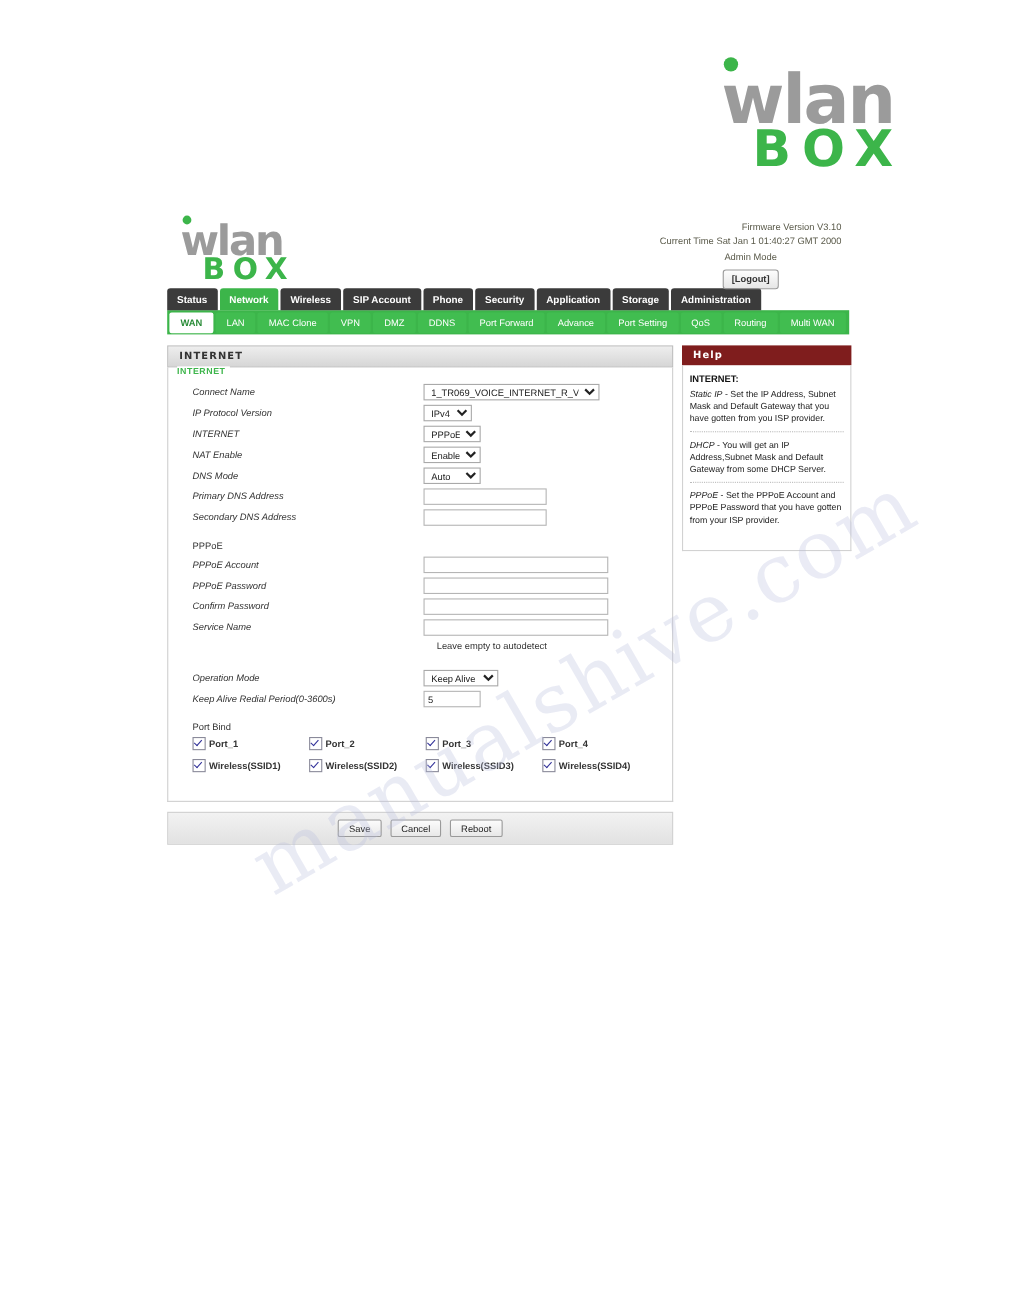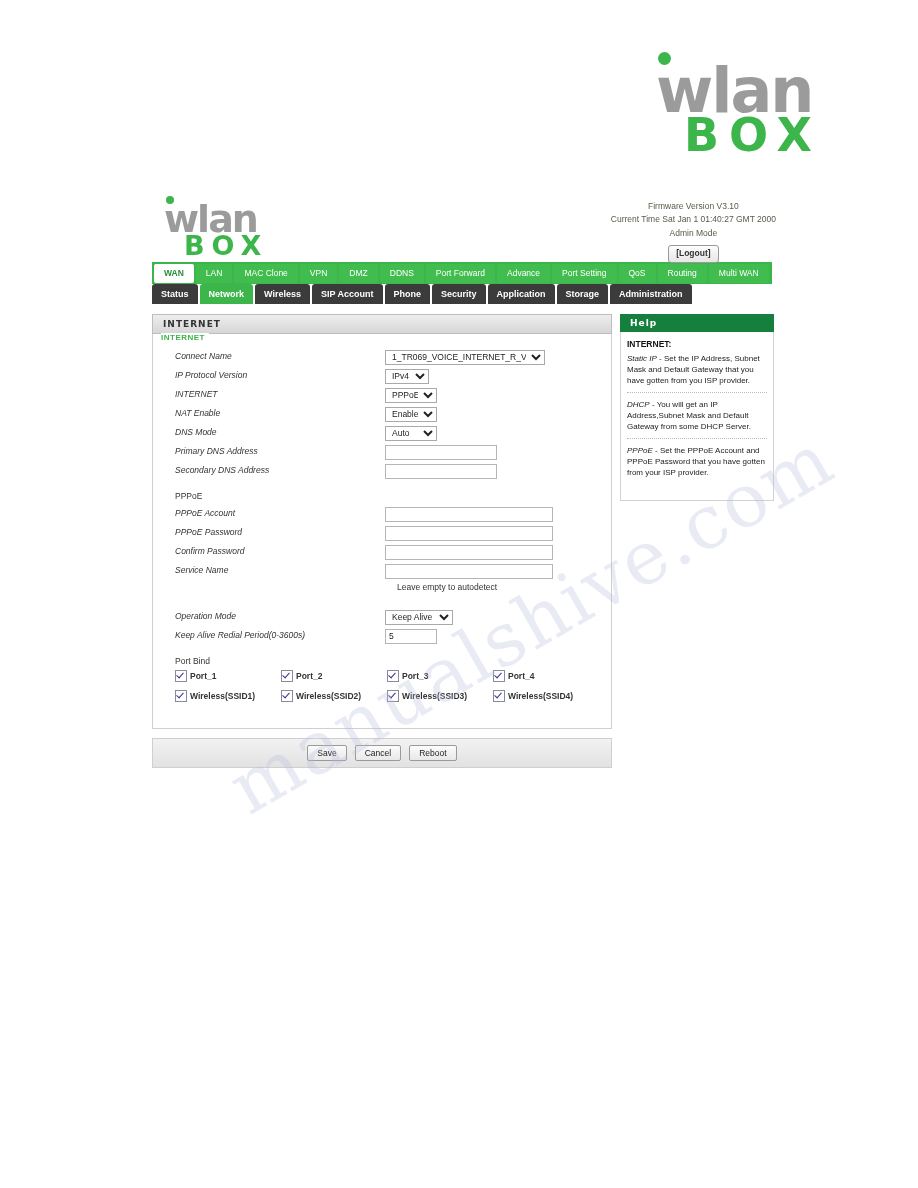--- a/index.html
+++ b/index.html
@@ -96,23 +96,23 @@
   #header-logo .logo-box {
     position: absolute;
     left: 26px;
     top: 36px;
     font-size: 27px;
     letter-spacing: 7px;
   }
 
   #header-info {
     position: absolute;
-    right: 4px;
+    right: 15px;
     top: 4px;
-    text-align: center;
+    text-align: right;
     font-size: 8.5px;
     color: #5a5a4a;
     line-height: 13px;
   }
   #header-info .line {
     white-space: nowrap;
   }
   .admin-row {
     margin-top: 1px;
     display: flex;
@@ -337,21 +337,21 @@
     border: 1px solid #9a9a9a;
     border-radius: 2px;
     background: linear-gradient(#fcfcfc, #e8e8e8);
     padding: 2px 9px;
     color: #222;
     cursor: pointer;
   }
 
   
   .help-title {
-    background: #15803d;
+    background: #7f1d1d;
     color: #ffffff;
     font-size: 9px;
     font-weight: bold;
     padding: 4px 10px;
     letter-spacing: 1px;
     font-family: "DejaVu Sans", sans-serif;
   }
   .help-body {
     border: 1px solid #d2d2d2;
     border-top: none;
@@ -419,45 +419,45 @@
     <div id="header-info">
       <div class="line">Firmware Version V3.10</div>
       <div class="line">Current Time Sat Jan 1 01:40:27 GMT 2000</div>
       <div class="admin-row">
         <span>Admin Mode</span>
         <span class="logout-btn">[Logout]</span>
       </div>
     </div>
   </div>
 
+  <div id="nav-main">
+      <div class="tab">Status</div>
+      <div class="tab active">Network</div>
+      <div class="tab">Wireless</div>
+      <div class="tab">SIP Account</div>
+      <div class="tab">Phone</div>
+      <div class="tab">Security</div>
+      <div class="tab">Application</div>
+      <div class="tab">Storage</div>
+      <div class="tab">Administration</div>
+    </div>
   <div id="nav-sub">
       <div class="subtab active">WAN</div>
       <div class="subtab">LAN</div>
       <div class="subtab">MAC Clone</div>
       <div class="subtab">VPN</div>
       <div class="subtab">DMZ</div>
       <div class="subtab">DDNS</div>
       <div class="subtab">Port Forward</div>
       <div class="subtab">Advance</div>
       <div class="subtab">Port Setting</div>
       <div class="subtab">QoS</div>
       <div class="subtab">Routing</div>
       <div class="subtab">Multi WAN</div>
     </div>
-  <div id="nav-main">
-      <div class="tab">Status</div>
-      <div class="tab active">Network</div>
-      <div class="tab">Wireless</div>
-      <div class="tab">SIP Account</div>
-      <div class="tab">Phone</div>
-      <div class="tab">Security</div>
-      <div class="tab">Application</div>
-      <div class="tab">Storage</div>
-      <div class="tab">Administration</div>
-    </div>
 
   <div id="ui-body">
 
     <div id="main-col">
       <div class="panel-title">INTERNET</div>
       <div class="form-box">
         <span class="fieldset-legend">INTERNET</span>
 
         <div class="row">
           <div class="lbl">Connect Name</div>

